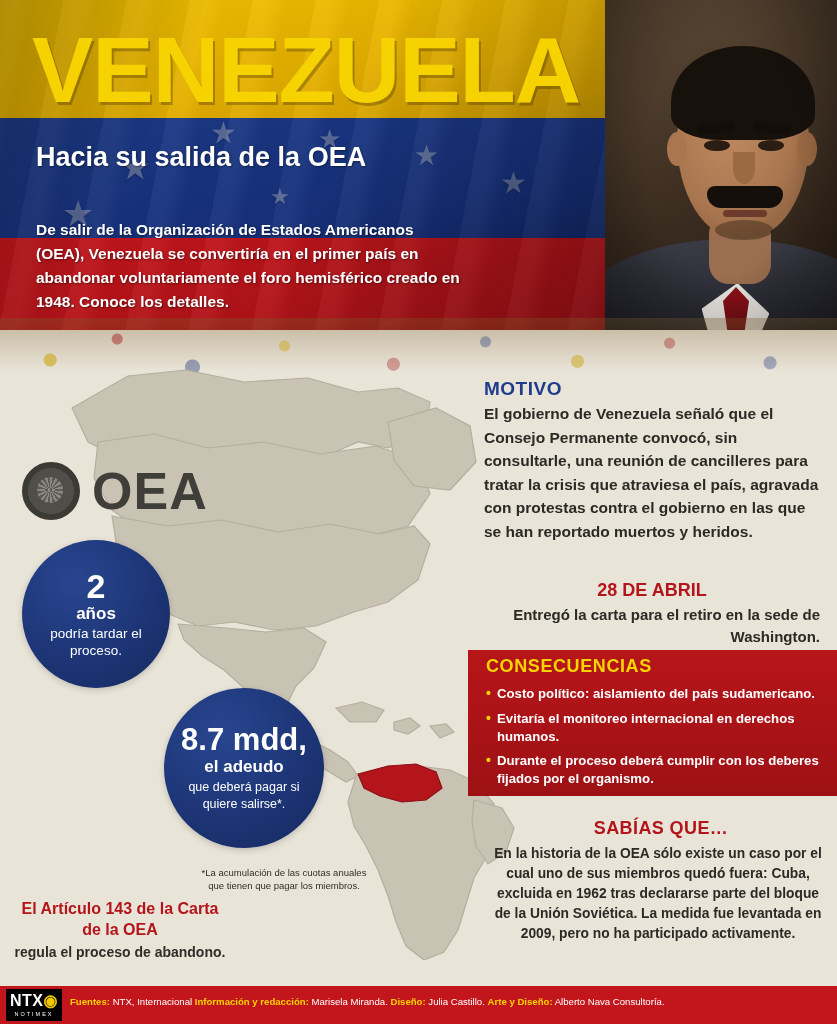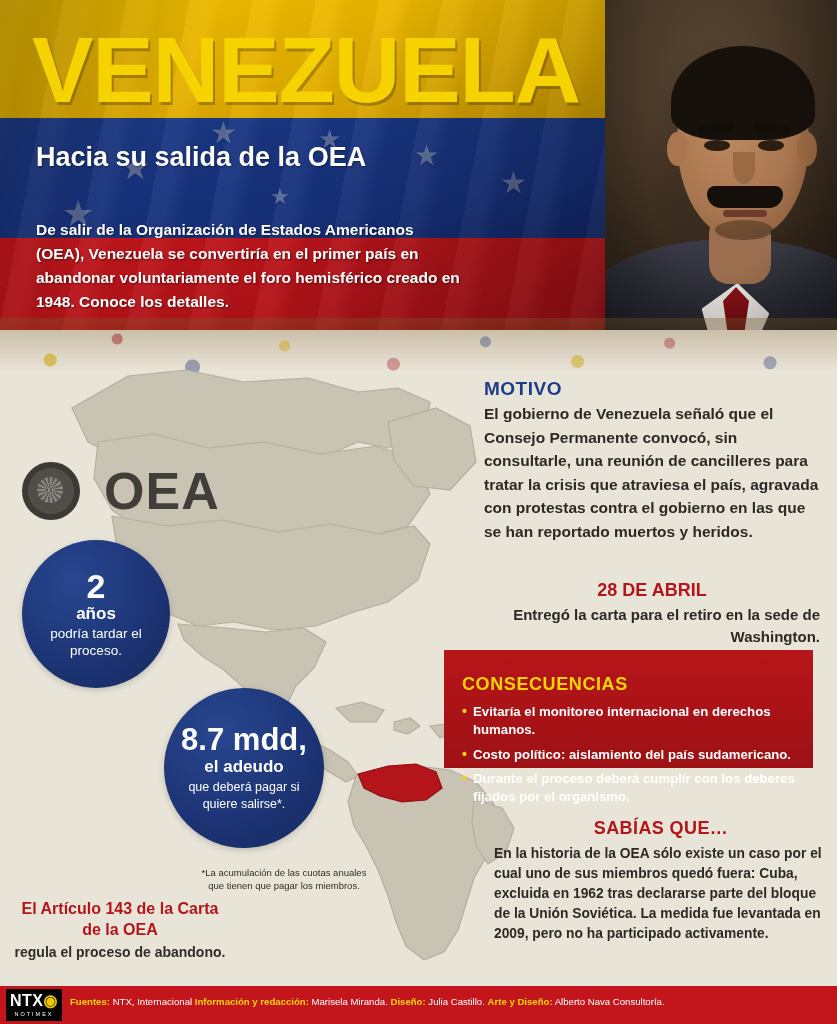--- a/index.html
+++ b/index.html
@@ -186,21 +186,21 @@
     width: 520px; height: 630px;
   }
   .map svg { display: block; }
 
   
   .oea-logo {
     position: absolute;
     left: 22px; top: 462px;
     display: flex;
     align-items: center;
-    gap: 24px;
+    gap: 12px;
   }
   .oea-seal {
     width: 58px; height: 58px;
     border-radius: 50%;
     background:
       radial-gradient(circle at 50% 50%, #6b6a63 0 30%, #4f4e48 31% 62%, #3b3a35 63% 100%);
     border: 3px solid #3b3a35;
     box-sizing: border-box;
     position: relative;
   }
@@ -286,26 +286,26 @@
     font-size: 18px; font-weight: bold; color: #b3151b;
   }
   .abril-body {
     position: absolute; left: 484px; top: 604px; width: 336px;
     text-align: right;
     font-size: 15px; font-weight: bold; line-height: 1.45; color: #2b2a25;
   }
 
   
   .conse {
-    position: absolute; left: 444px; top: 650px;
-    width: 369px; height: 118px;
+    position: absolute; left: 468px; top: 650px;
+    width: 369px; height: 146px;
     background: linear-gradient(180deg,#b71519 0%, #9d1115 100%);
     color: #fff;
     box-sizing: border-box;
-    padding: 24px 16px 10px 18px;
+    padding: 6px 16px 10px 18px;
   }
   .conse h3 {
     margin: 0 0 8px 0;
     font-size: 18px;
     letter-spacing: .6px;
     color: #f6d400;
   }
   .conse ul { margin: 0; padding: 0; list-style: none; }
   .conse li {
     font-size: 13.2px;
@@ -323,21 +323,21 @@
   }
 
   
   .sabias-title {
     position: absolute; left: 500px; top: 818px; width: 322px;
     text-align: center;
     font-size: 18px; font-weight: bold; color: #b3151b; letter-spacing: .4px;
   }
   .sabias-body {
     position: absolute; left: 494px; top: 844px; width: 328px;
-    text-align: left;
+    text-align: center;
     font-size: 13.8px; font-weight: bold; line-height: 1.45; color: #2b2a25;
   }
 
   
   .footer {
     position: absolute;
     left: 0; top: 986px;
     width: 837px; height: 38px;
     background: #c3161c;
   }
@@ -465,22 +465,22 @@
 
   <div class="motivo-title">MOTIVO</div>
   <div class="motivo-body">El gobierno de Venezuela señaló que el Consejo Permanente convocó, sin consultarle, una reunión de cancilleres para tratar la crisis que atraviesa el país, agravada con protestas contra el gobierno en las que se han reportado muertos y heridos.</div>
 
   <div class="abril-title">28 DE ABRIL</div>
   <div class="abril-body">Entregó la carta para el retiro en la sede de Washington.</div>
 
   <div class="conse">
     <h3>CONSECUENCIAS</h3>
     <ul>
+      <li>Costo político: aislamiento del país sudamericano.</li>
       <li>Evitaría el monitoreo internacional en derechos humanos.</li>
-      <li>Costo político: aislamiento del país sudamericano.</li>
       <li>Durante el proceso deberá cumplir con los deberes fijados por el organismo.</li>
     </ul>
   </div>
 
   <div class="sabias-title">SABÍAS QUE…</div>
   <div class="sabias-body">En la historia de la OEA sólo existe un caso por el cual uno de sus miembros quedó fuera: Cuba, excluida en 1962 tras declararse parte del bloque de la Unión Soviética. La medida fue levantada en 2009, pero no ha participado activamente.</div>
 
   <div class="footer"></div>
   <div class="footer-logo">
     <div class="ntx">NTX<span>◉</span></div>

